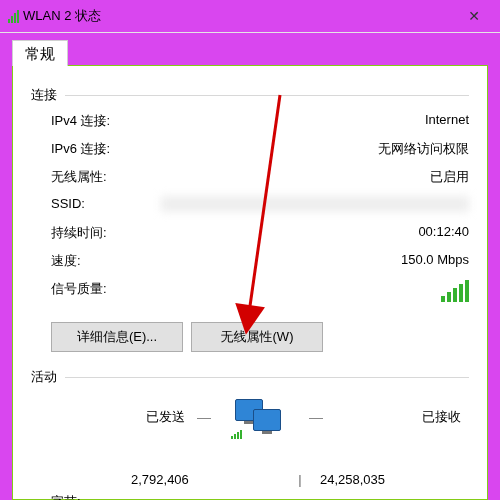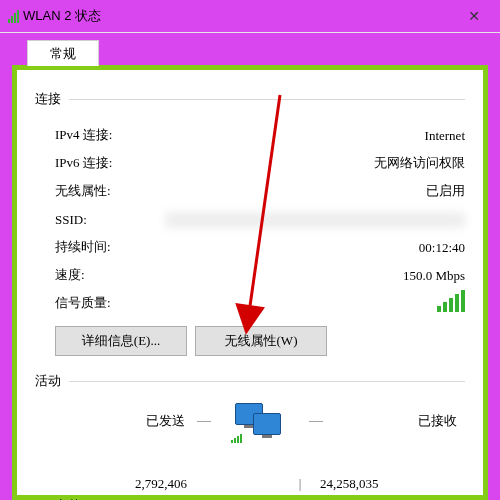--- a/index.html
+++ b/index.html
@@ -3,27 +3,27 @@
 <meta charset="utf-8">
 <style>
   html,body{margin:0;padding:0;font-family:"Microsoft YaHei","Segoe UI",sans-serif;font-size:13px;color:#000;background:#fff;}
   .window{width:500px;height:500px;box-sizing:border-box;position:relative;overflow:hidden;background:#d946ef;}
   .titlebar{height:32px;display:flex;align-items:center;padding:0 4px 0 8px;border-bottom:1px solid #e5e5e5;}
   .titlebar .title{flex:1;font-size:13px;padding-left:4px;}
   .titlebar .closebtn{width:44px;height:30px;display:flex;align-items:center;justify-content:center;}
   .titlebar .closebtn span{font-size:14px;color:#333;}
   .client{position:absolute;top:40px;left:12px;right:12px;bottom:0;}
   .tabstrip{height:26px;display:flex;align-items:flex-end;}
-  .tab{height:25px;line-height:25px;padding:0 22px;border:1px solid #d0d0d0;border-bottom:none;background:#fff;font-size:13px;position:relative;z-index:2;margin-left:15px;}
-  .tabpage{border:5px solid #84cc16;position:absolute;top:25px;left:0;right:0;bottom:0;padding:12px 18px 0 18px;background:#fff;font-family:Liberation Serif, serif;}
+  .tab{height:25px;line-height:25px;padding:0 12px;border:1px solid #d0d0d0;border-bottom:none;background:#fff;font-size:15px;position:relative;z-index:2;}
+  .tabpage{border:1px solid #84cc16;position:absolute;top:25px;left:0;right:0;bottom:0;padding:12px 18px 0 18px;background:#fff;}
   .group-header{display:flex;align-items:center;margin:8px 0 8px 0;}
   .group-header .label{white-space:nowrap;padding-right:8px;}
   .group-header .rule{flex:1;height:1px;background:#d8d8d8;}
   .rows{padding-left:20px;}
-  .row{display:flex;align-items:flex-end;height:28px;}
+  .row{display:flex;align-items:flex-start;height:28px;}
   .row .k{flex:0 0 110px;}
   .row .v{flex:1;text-align:right;}
   .row .bars{flex:1;display:flex;justify-content:flex-end;align-items:flex-end;height:22px;}
   .btnrow{display:flex;gap:8px;margin:14px 0 6px 20px;}
   .btn{height:28px;min-width:130px;background:#e1e1e1;border:1px solid #adadad;display:flex;align-items:center;justify-content:center;font-size:13px;cursor:default;}
   .activity-head{display:flex;align-items:center;margin-top:6px;padding-left:20px;}
   .activity-head .cell{flex:1;text-align:center;}
   .activity-head .cell.left{text-align:right;padding-right:8px;}
   .activity-head .cell.right{text-align:right;padding-right:8px;}
   .activity-head .mid{flex:0 0 90px;display:flex;align-items:center;justify-content:center;position:relative;height:46px;}

